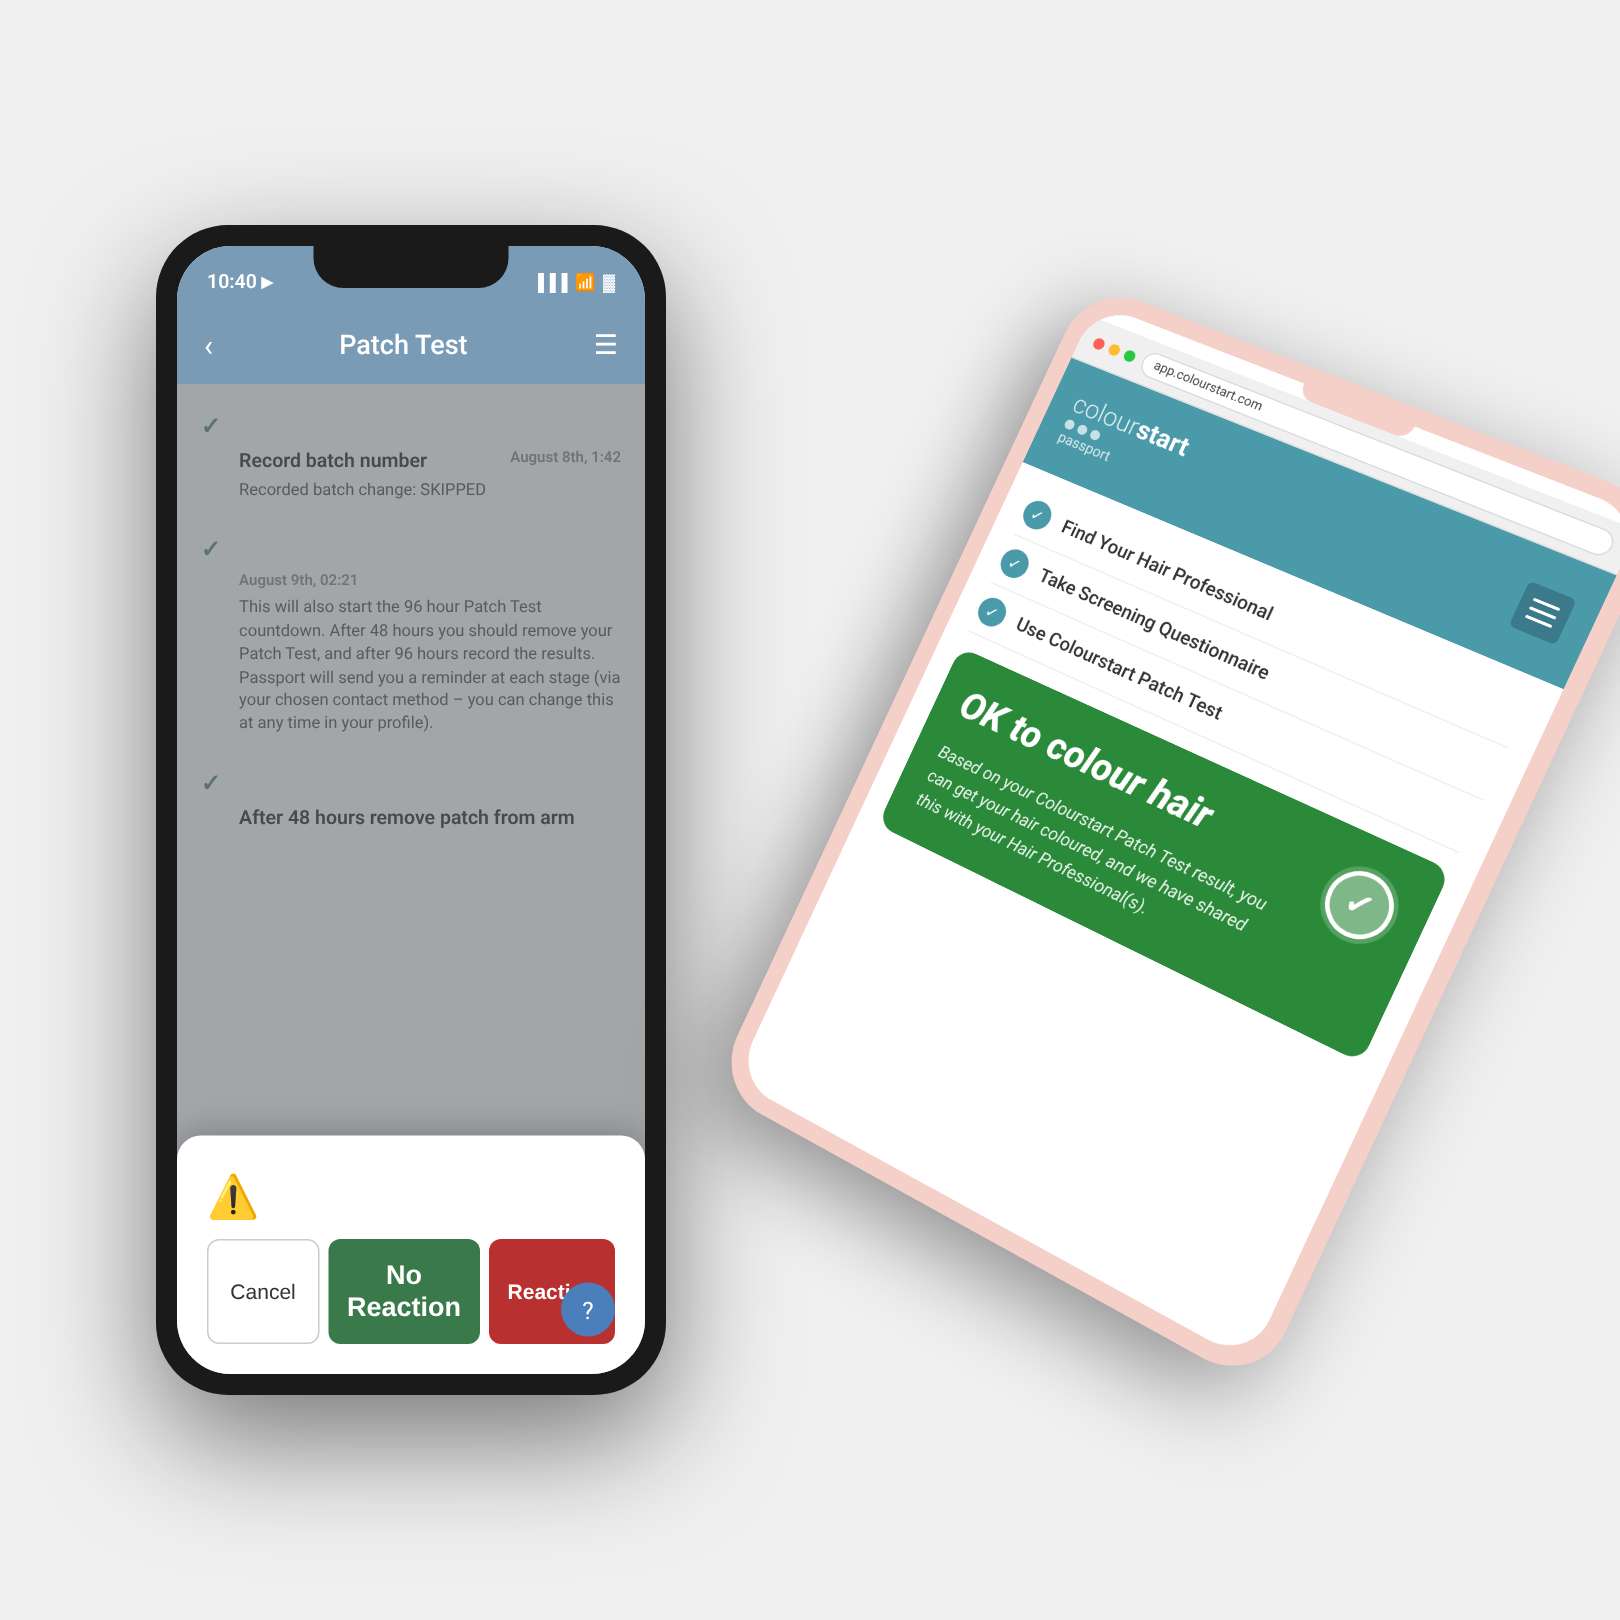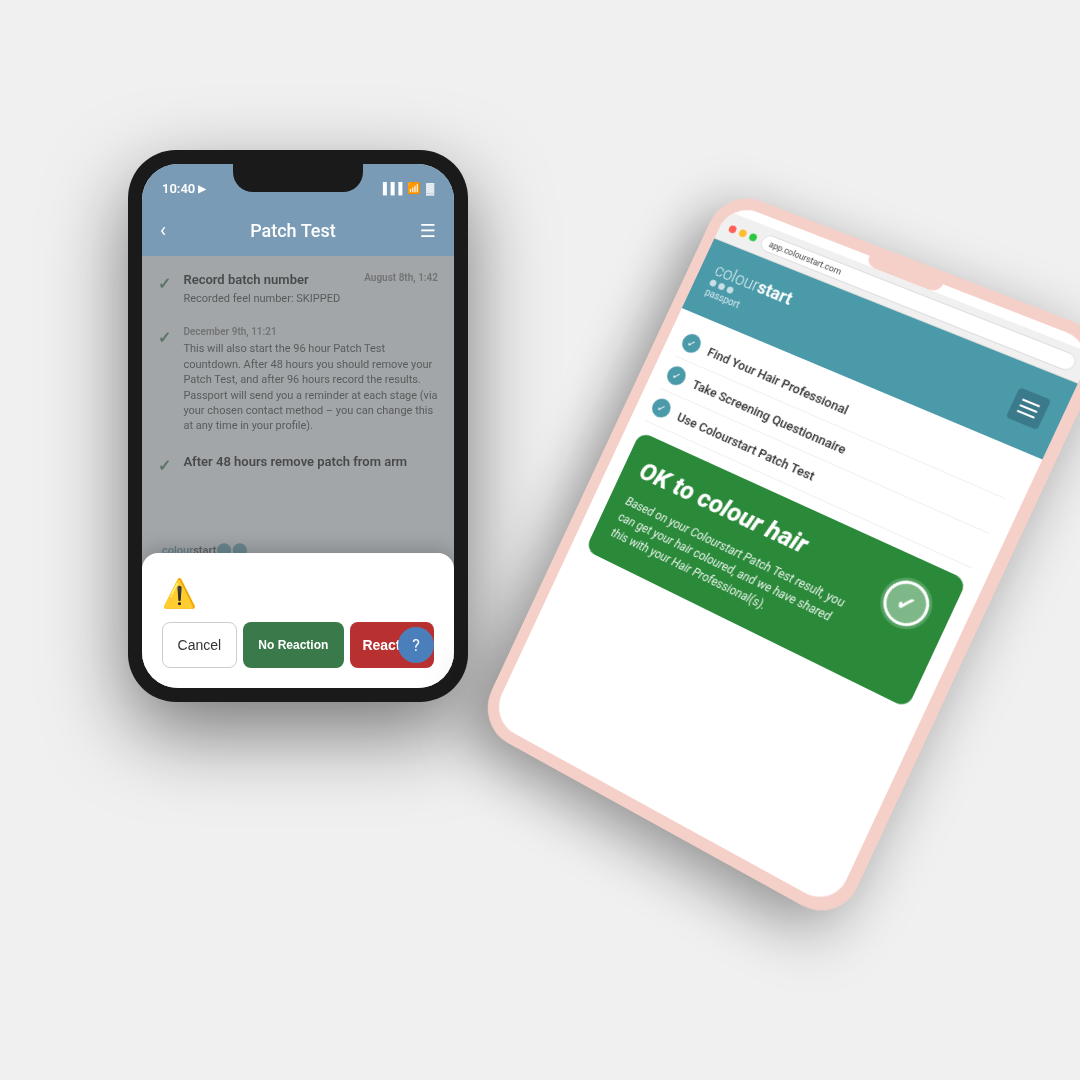--- a/index.html
+++ b/index.html
@@ -17,24 +17,24 @@
 
     .scene {
       position: relative;
       width: 900px;
       height: 900px;
     }
 
     
     .phone-left {
       position: absolute;
-      left: 38px;
+      left: 14px;
       top: 60px;
       width: 340px;
-      height: 552px;
+      height: 780px;
       background: #1a1a1a;
       border-radius: 48px;
       box-shadow: 0 30px 80px rgba(0,0,0,0.5);
       z-index: 10;
     }
 
     .phone-left-inner {
       position: absolute;
       top: 14px;
       left: 14px;
@@ -138,20 +138,21 @@
     }
 
     .task-content { flex: 1; }
 
     .task-title {
       font-size: 13px;
       font-weight: 600;
       color: #333;
       display: flex;
       justify-content: space-between;
+      margin-top: 28px;
     }
 
     .task-date {
       font-size: 10px;
       color: #888;
       white-space: nowrap;
       text-align: right;
     }
 
     .task-desc {
@@ -225,21 +226,21 @@
       cursor: pointer;
       text-align: center;
     }
 
     .btn-no-reaction {
       flex: 1.5;
       padding: 14px 8px;
       background: #3a7a4a;
       border: none;
       border-radius: 8px;
-      font-size: 12px;
+      font-size: 18px;
       font-weight: 600;
       color: white;
       cursor: pointer;
       text-align: center;
     }
 
     .btn-reaction {
       flex: 1.2;
       padding: 14px 8px;
       background: #b83030;
@@ -545,29 +546,29 @@
 
       <div class="app-content">
 
         <div class="task-item">
           <span class="task-check">✓</span>
           <div class="task-content">
             <div class="task-title">
               <span>Record batch number</span>
               <span class="task-date">August 8th, 1:42</span>
             </div>
-            <div class="task-desc">Recorded feel number: SKIPPED</div>
+            <div class="task-desc">Recorded batch change: SKIPPED</div>
           </div>
         </div>
 
         <div class="task-item">
           <span class="task-check">✓</span>
           <div class="task-content">
             <div class="task-title">
-              <span class="task-date">December 9th, 11:21</span>
+              <span class="task-date">August 9th, 02:21</span>
             </div>
             <div class="task-desc">This will also start the 96 hour Patch Test countdown. After 48 hours you should remove your Patch Test, and after 96 hours record the results.
 
 Passport will send you a reminder at each stage (via your chosen contact method – you can change this at any time in your profile).</div>
           </div>
         </div>
 
         <div class="task-item task-item-3">
           <span class="task-check">✓</span>
           <div class="task-content">

